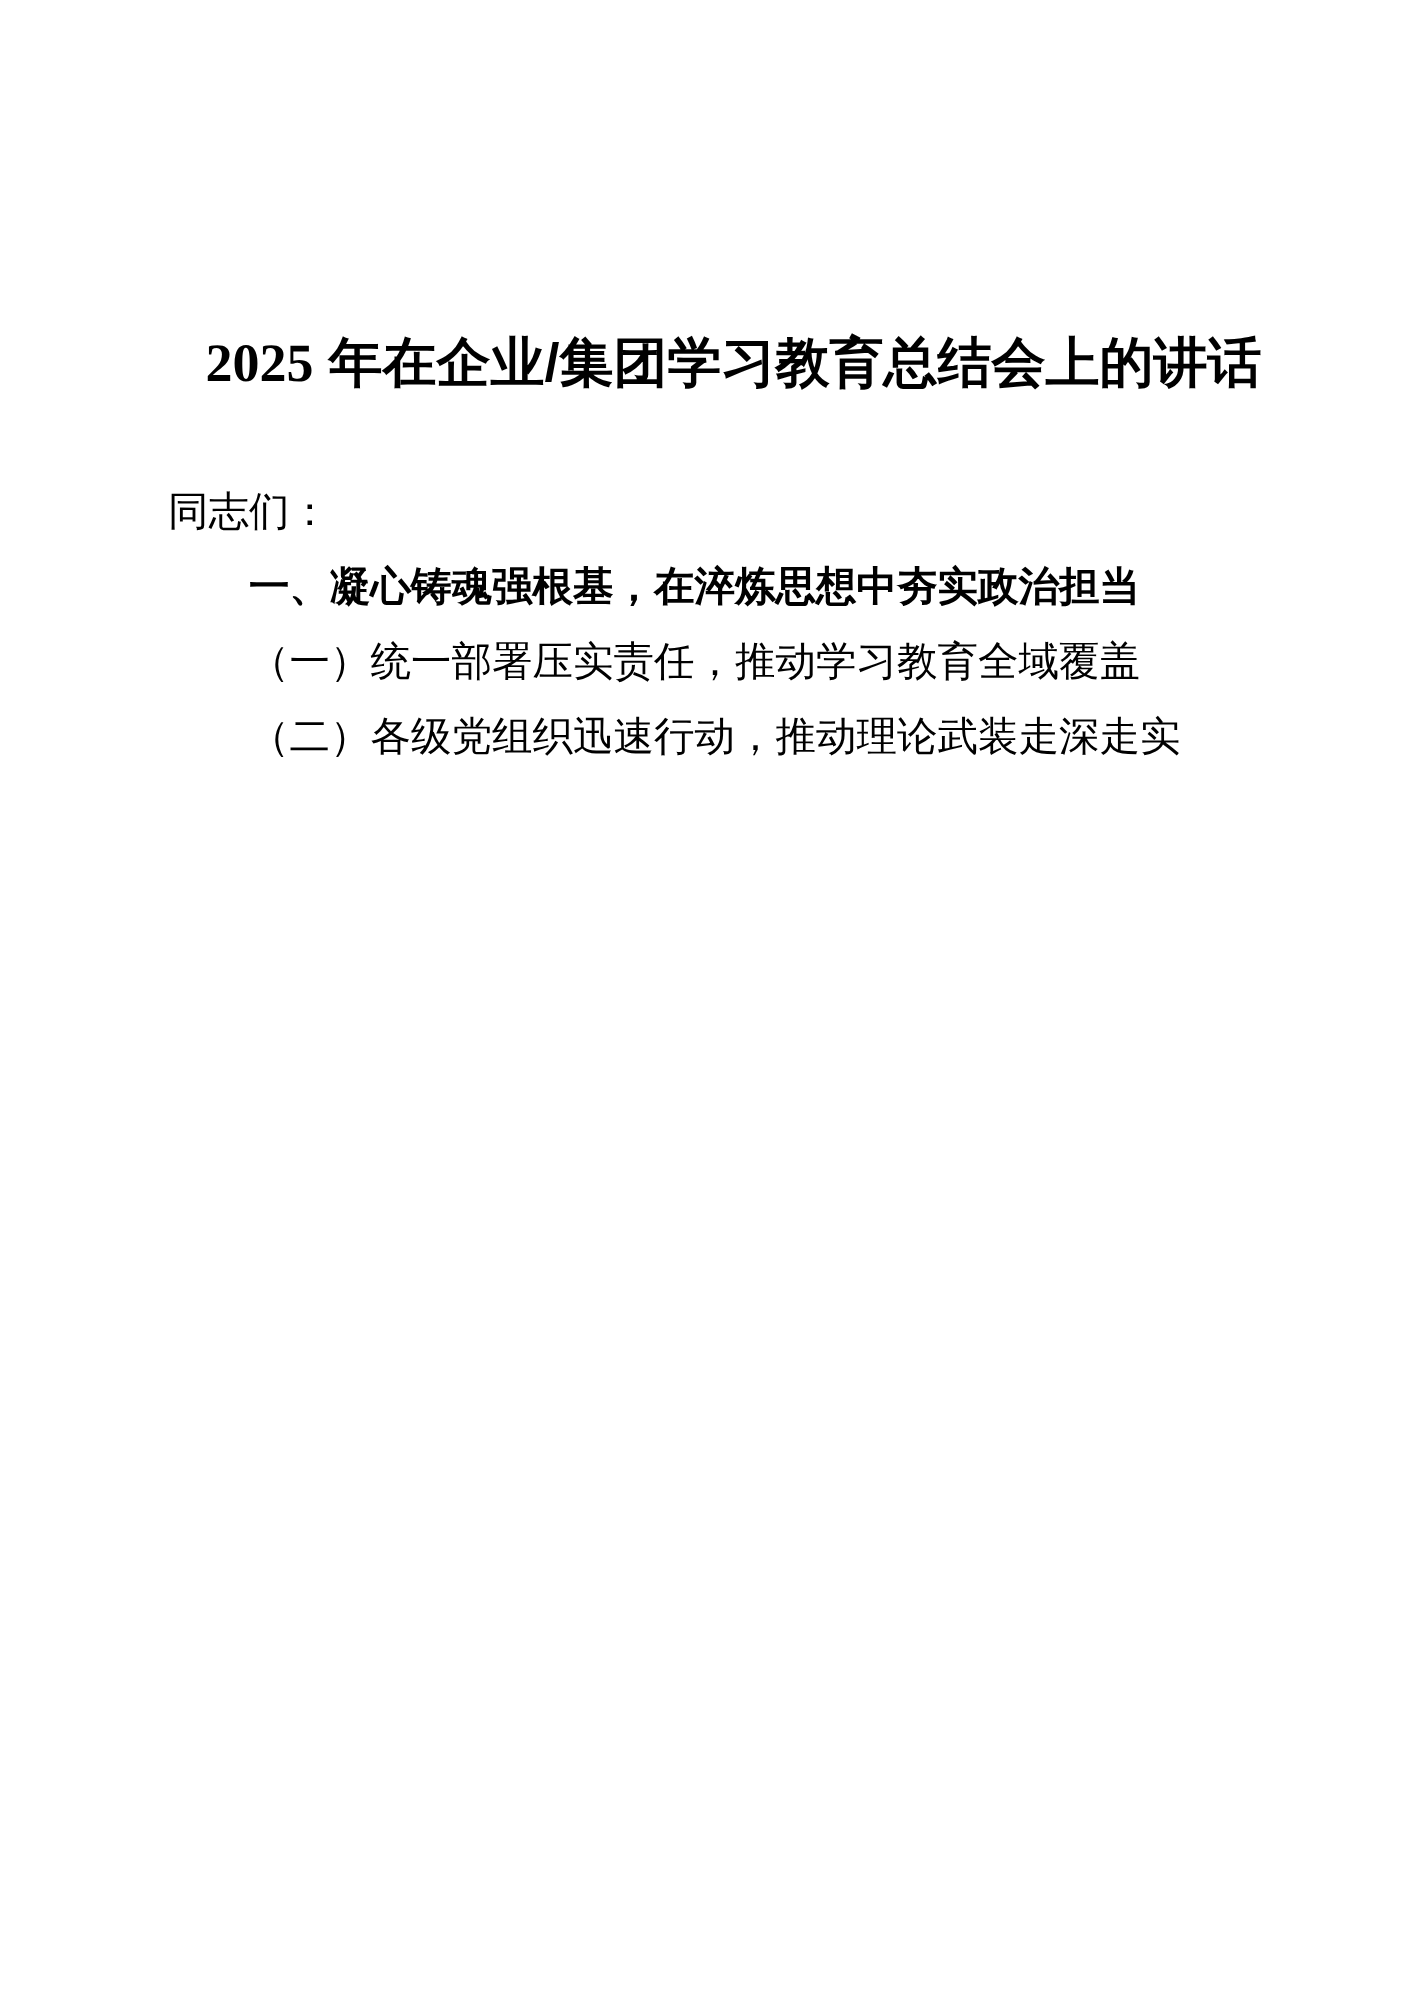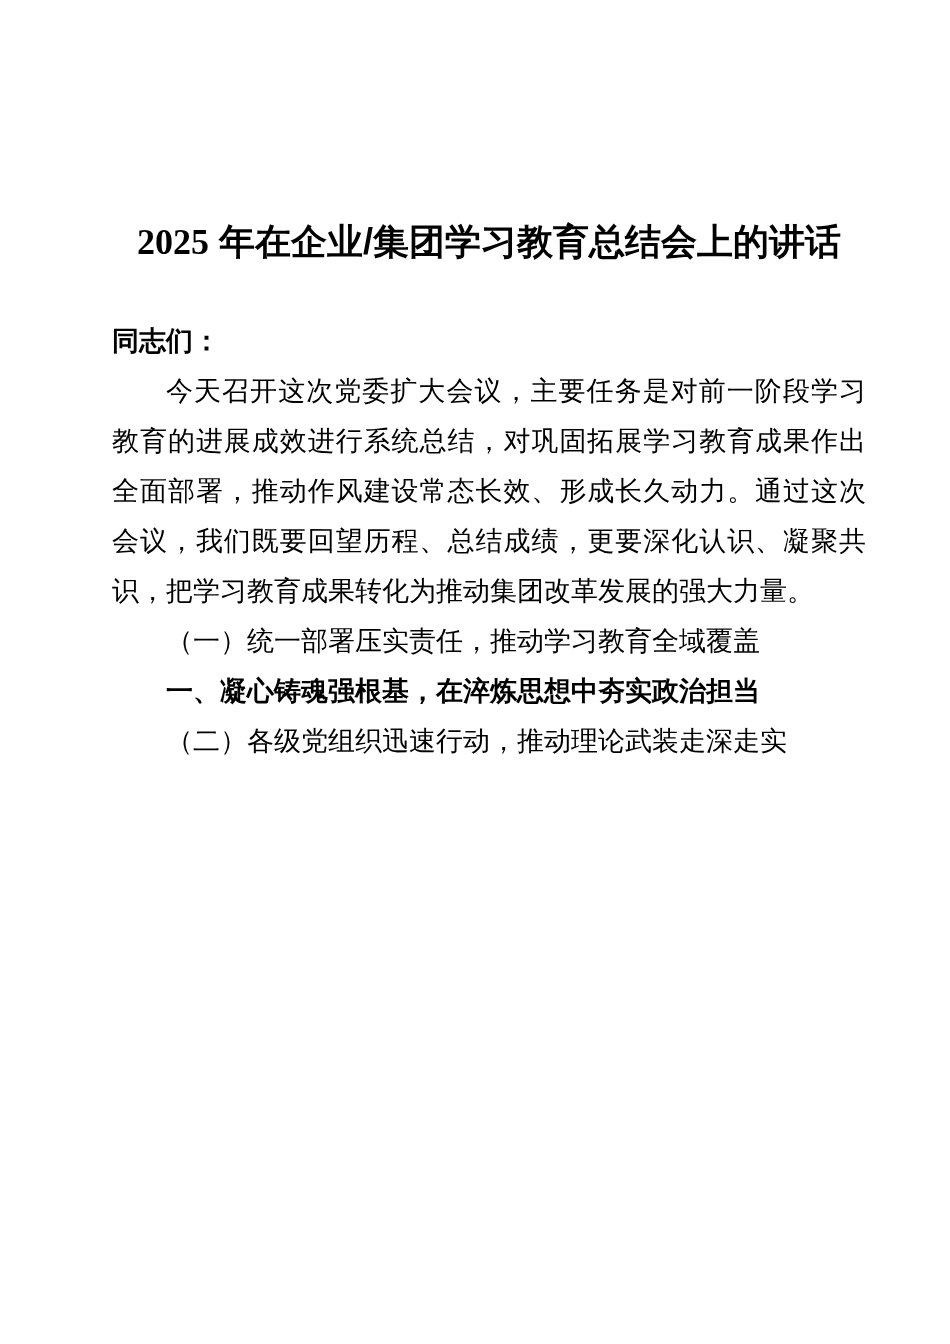--- a/index.html
+++ b/index.html
@@ -35,39 +35,37 @@
   }
   .para {
     margin: 0;
     font-size: 27px;
     line-height: 50px;
     text-align: justify;
     word-break: normal;
   }
   .salutation {
     text-indent: 0;
-    font-weight: bold;
   }
   .body-indent,
   .heading-level1,
   .heading-level2 {
     text-indent: 2em;
   }
   .heading-level1 {
     font-weight: 700;
   }
   .heading-level2 {
     font-weight: 400;
   }
 </style>
 </head>
 <body>
 
 <div class="page">
   <h1 class="doc-title"><span class="year">2025</span><span>年在企业/集团学习教育总结会上的讲话</span></h1>
   <div class="doc-body" id="doc-body">
       <p class="para salutation">同志们：</p>
-      <p class="para body-indent">今天召开这次党委扩大会议，主要任务是对前一阶段学习教育的进展成效进行系统总结，对巩固拓展学习教育成果作出全面部署，推动作风建设常态长效、形成长久动力。通过这次会议，我们既要回望历程、总结成绩，更要深化认识、凝聚共识，把学习教育成果转化为推动集团改革发展的强大力量。</p>
+      <p class="para heading-level1">一、凝心铸魂强根基，在淬炼思想中夯实政治担当</p>
       <p class="para heading-level2">（一）统一部署压实责任，推动学习教育全域覆盖</p>
-      <p class="para heading-level1">一、凝心铸魂强根基，在淬炼思想中夯实政治担当</p>
       <p class="para heading-level2">（二）各级党组织迅速行动，推动理论武装走深走实</p>
     </div>
 </div>
 
 </body></html>

